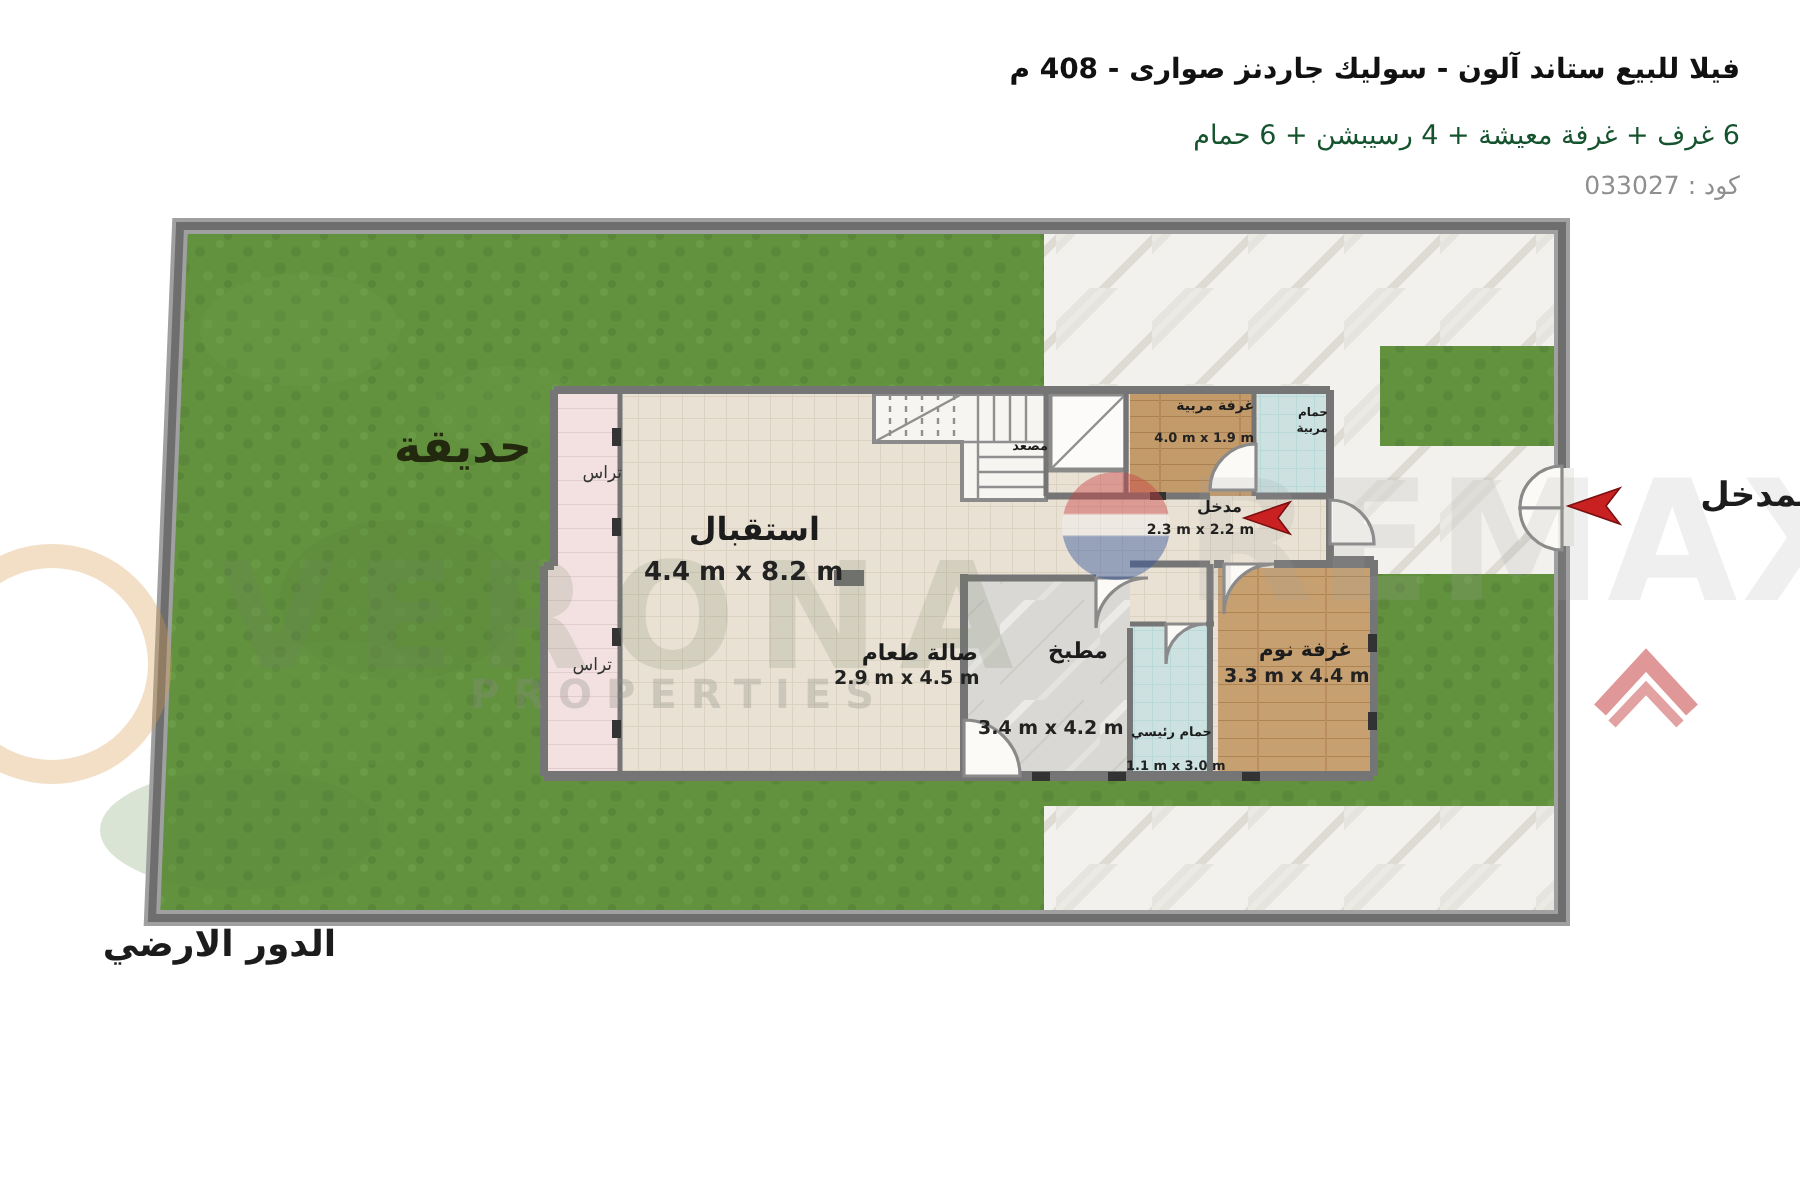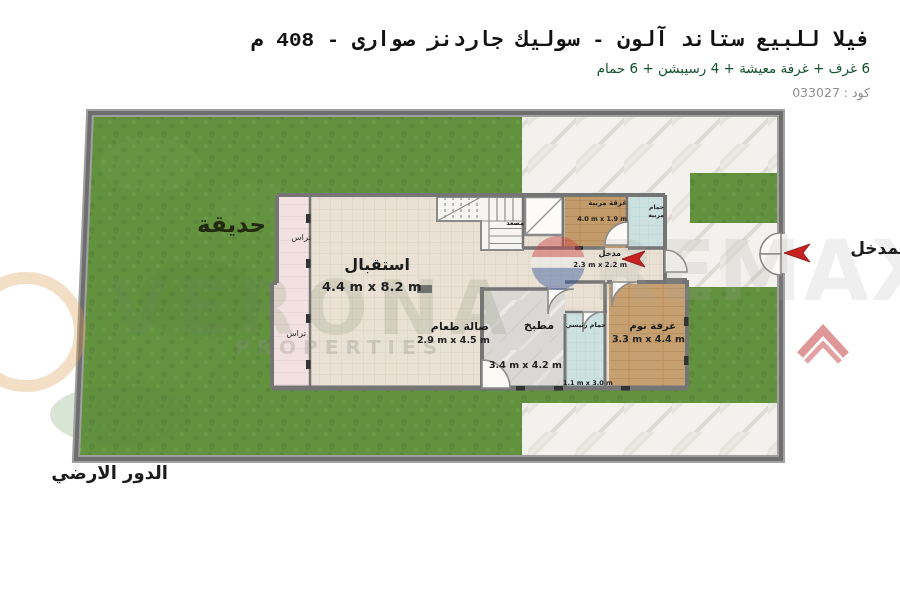--- a/index.html
+++ b/index.html
@@ -3,21 +3,21 @@
 <meta charset="utf-8">
 <style>
   html,body{margin:0;padding:0;background:#ffffff;}
   #page{position:relative;width:900px;height:600px;overflow:hidden;background:#fff;
         font-family:"DejaVu Sans",sans-serif;}
   #plan-svg{position:absolute;left:0;top:0;}
   .lbl{position:absolute;direction:rtl;text-align:right;color:#1c1c1c;white-space:nowrap;
        font-family:"DejaVu Sans",sans-serif;line-height:1.1;}
   .dims{direction:ltr;font-weight:600;color:#222;}
   .hdr{position:absolute;right:30px;direction:rtl;text-align:right;color:#111;}
-  #title{top:27px;font-size:21px;font-weight:bold;font-family:Liberation Mono, monospace;}
+  #title{top:27px;font-size:14px;font-weight:bold;}
   #subtitle{top:60px;font-size:13.5px;color:#14532d;}
   #code{top:85px;font-size:12.5px;color:#8f8f8f;margin-left:16px;}
   #garden-label{left:186px;top:212px;width:80px;font-size:23px;font-weight:bold;color:#23290f;}
   #entrance-label{left:808px;top:239px;width:70px;font-size:17px;font-weight:bold;margin-left:33px;}
   #floor-label{left:38px;top:463px;width:130px;font-size:18px;font-weight:bold;}
   .room-name{font-weight:bold;}
 </style>
 </head>
 <body>
 
@@ -196,21 +196,21 @@
 
 <div class="lbl room-name" style="left:330px;top:256px;width:80px;font-size:16px;">استقبال</div>
 <div class="lbl dims" style="left:322px;top:280px;width:95px;font-size:13px;">4.4 m x 8.2 m</div>
 
 <div class="lbl room-name" style="left:417px;top:321px;width:72px;font-size:11px;">صالة طعام</div>
 <div class="lbl dims" style="left:417px;top:335px;width:72px;font-size:9.5px;">2.9 m x 4.5 m</div>
 
 <div class="lbl room-name" style="left:494px;top:320px;width:60px;font-size:11px;">مطبخ</div>
 <div class="lbl dims" style="left:489px;top:335px;width:70px;font-size:9.5px;margin-top:25px;">3.4 m x 4.2 m</div>
 
-<div class="lbl room-name" style="left:563px;top:322px;width:43px;font-size:6.5px;">حمام رئيسي</div>
+<div class="lbl room-name" style="left:563px;top:363px;width:43px;font-size:6.5px;">حمام رئيسي</div>
 <div class="lbl dims" style="left:563px;top:352px;width:43px;font-size:6.5px;margin-top:28px;">1.1 m x 3.0 m</div>
 
 <div class="lbl room-name" style="left:621px;top:320px;width:55px;font-size:10px;">غرفة نوم</div>
 <div class="lbl dims" style="left:612px;top:334px;width:72px;font-size:9.5px;">3.3 m x 4.4 m</div>
 
 <div class="lbl room-name" style="left:565px;top:200px;width:62px;font-size:7px;">غرفة مربية</div>
 <div class="lbl dims" style="left:565px;top:192px;width:62px;font-size:6.5px;margin-top:24px;">4.0 m x 1.9 m</div>
 
 <div class="lbl room-name" style="left:630px;top:204px;width:34px;font-size:6px;">حمام</div>
 <div class="lbl room-name" style="left:630px;top:212px;width:34px;font-size:6px;">مربية</div>

